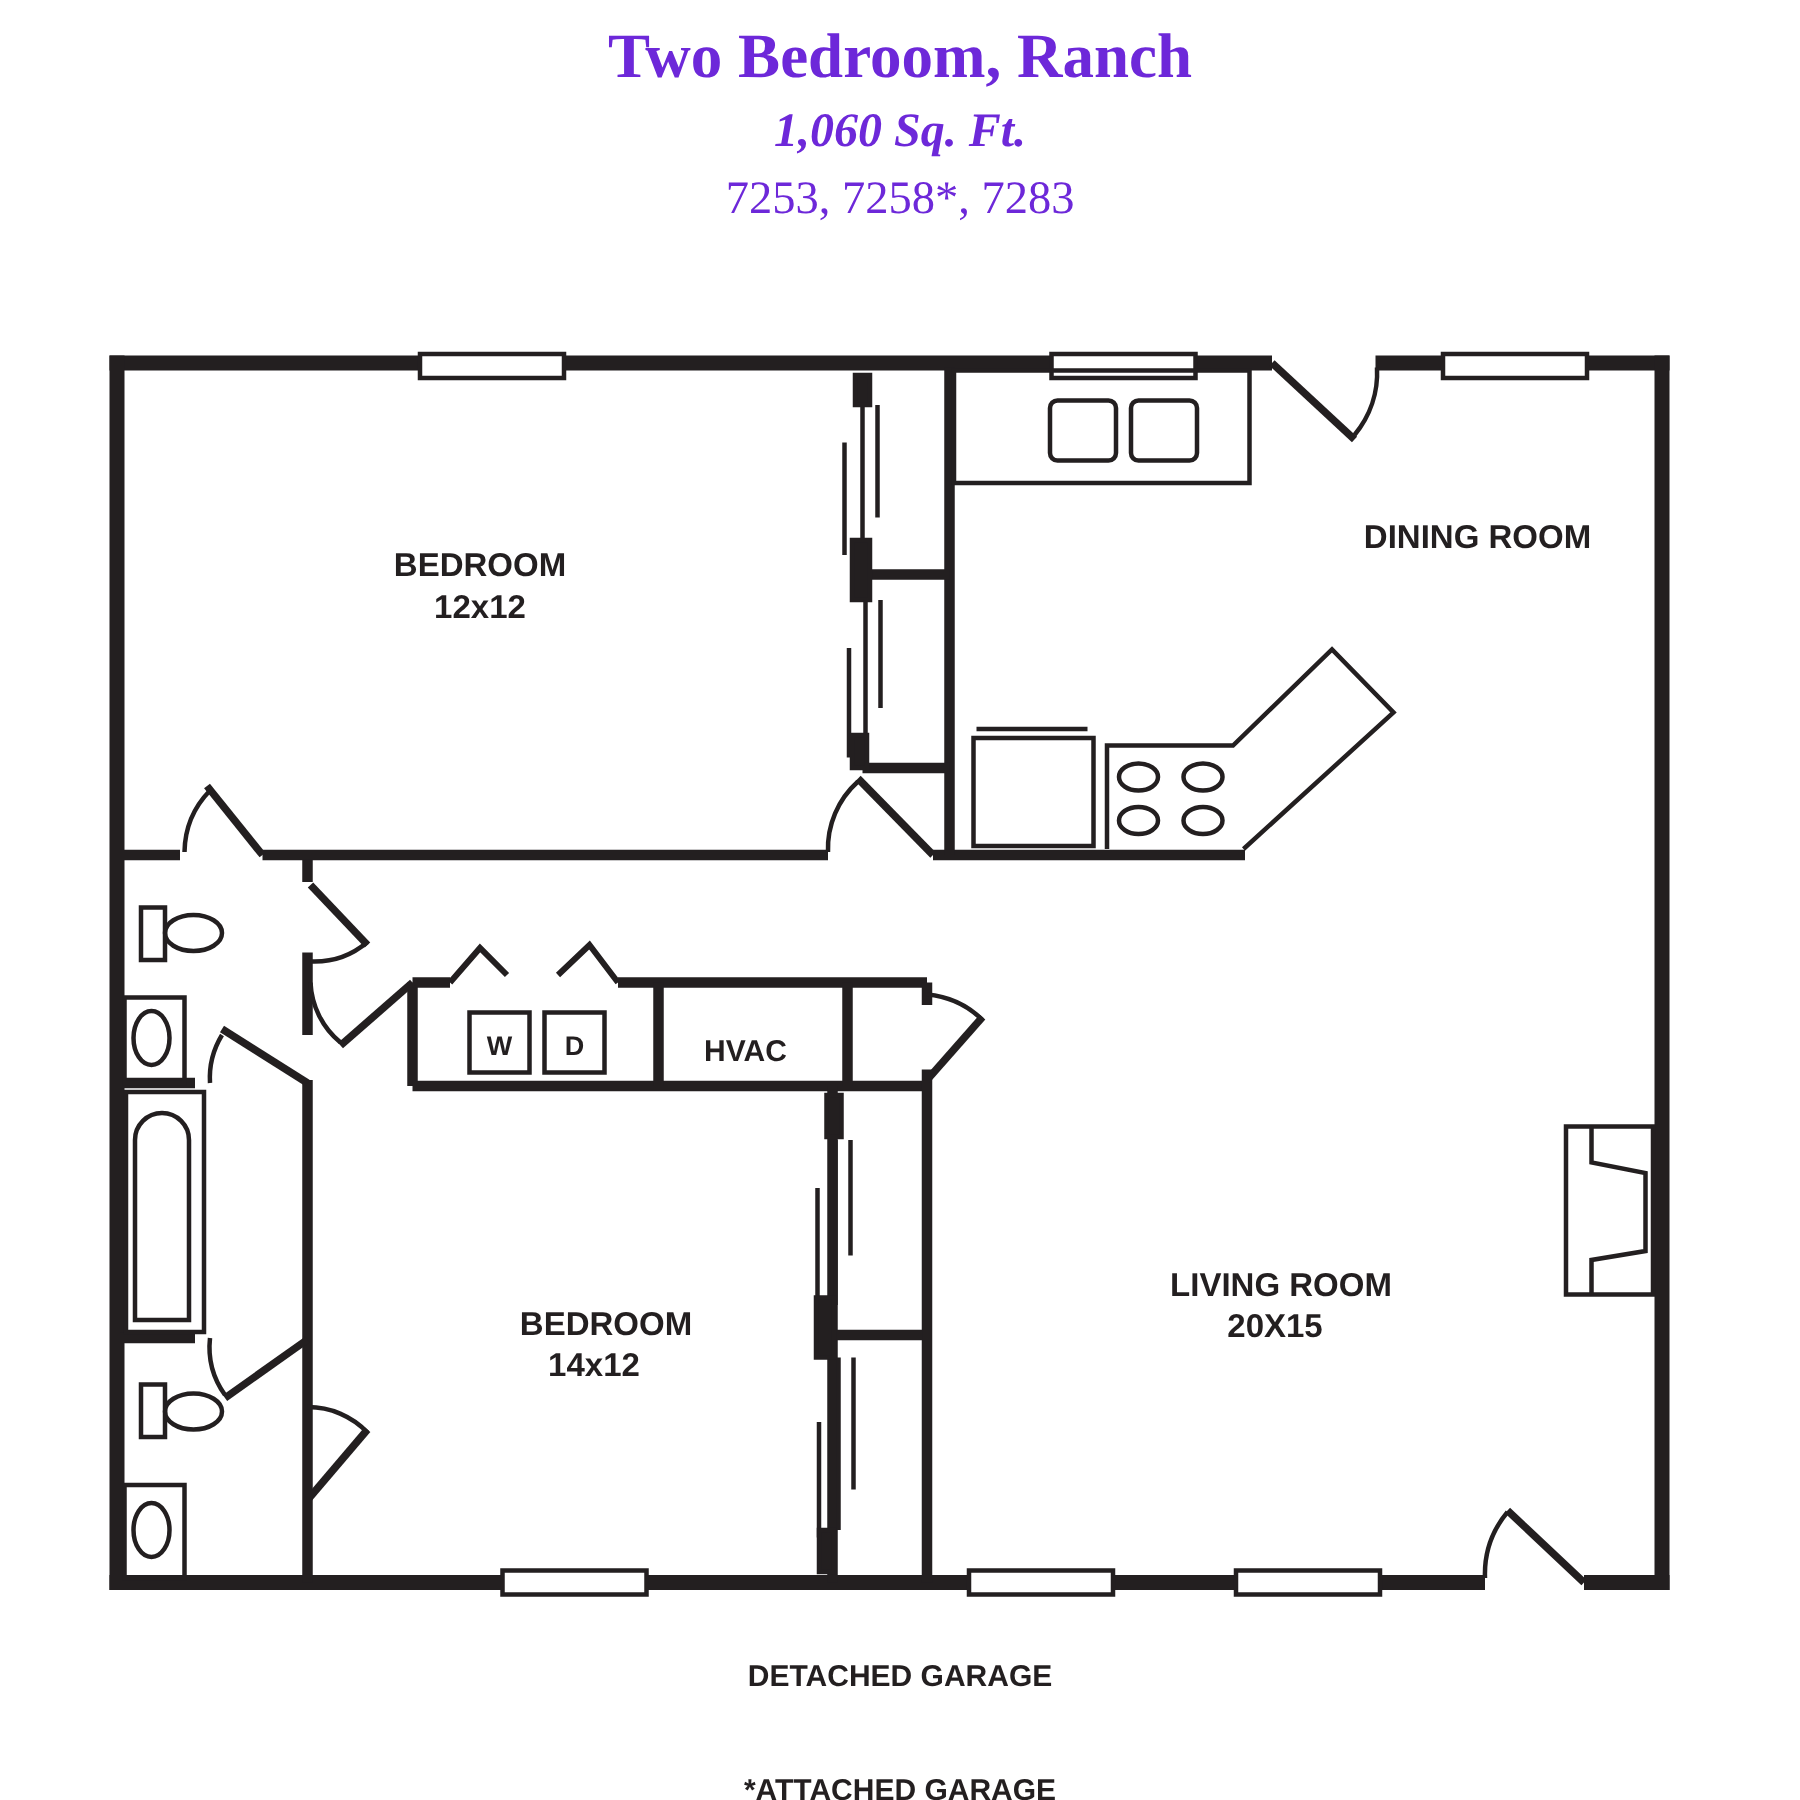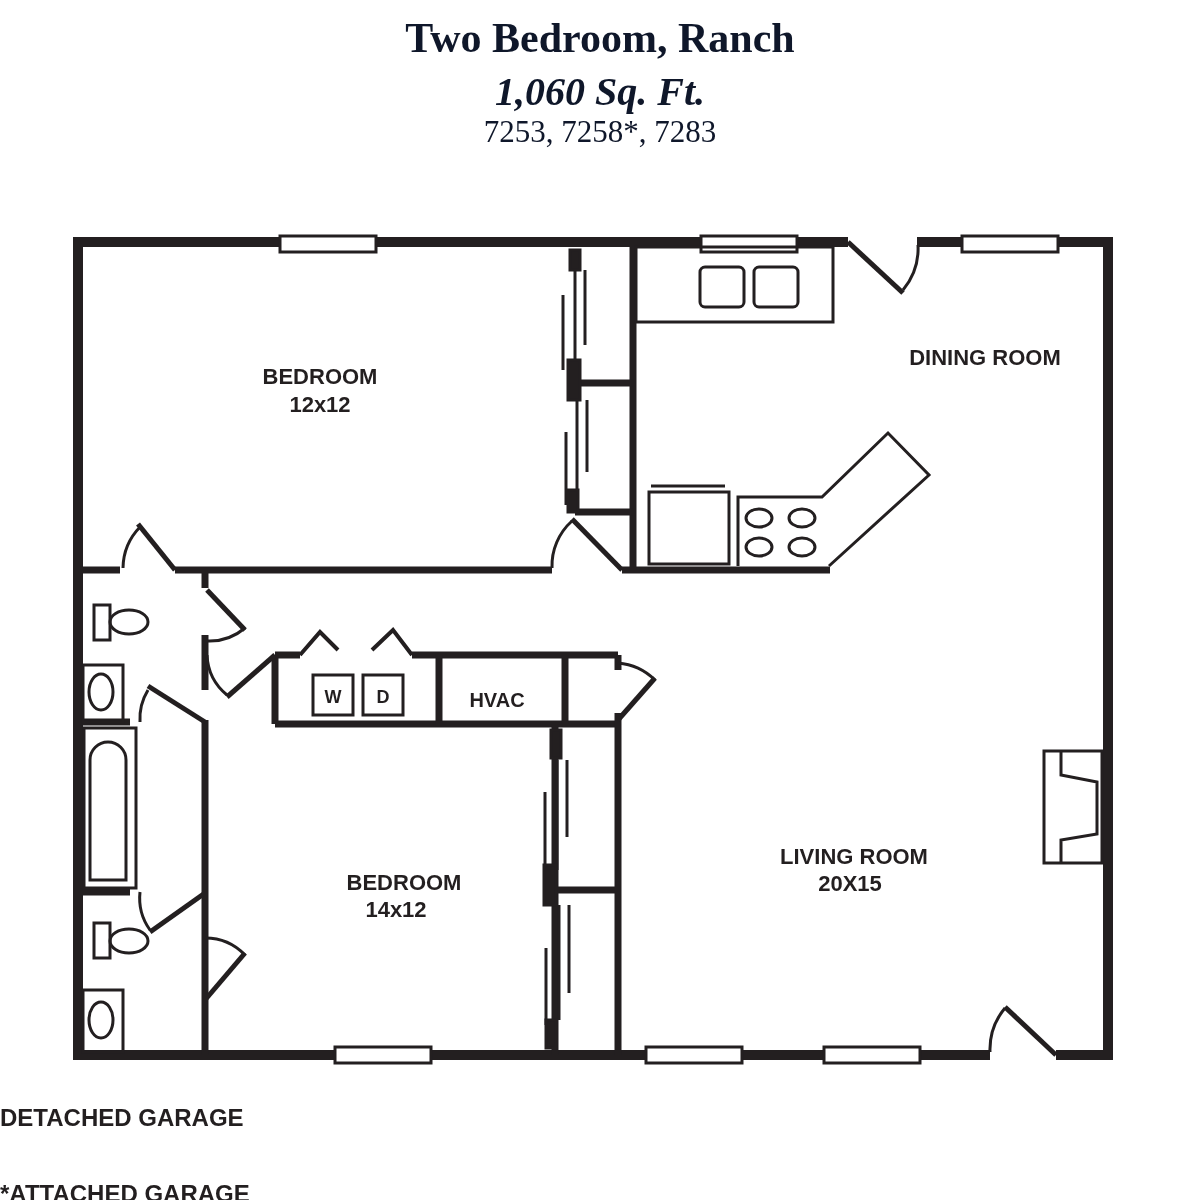--- a/index.html
+++ b/index.html
@@ -1,32 +1,32 @@
 <!DOCTYPE html>
 <html><head>
   <meta charset="utf-8">
   <style>
     html, body { margin: 0; padding: 0; background: #ffffff; }
     body { width: 1200px; height: 1200px; position: relative; overflow: hidden; }
     .title {
       position: absolute; left: 0; width: 1200px; text-align: center;
-      font-family: "Liberation Serif", "DejaVu Serif", serif; color: #0f172a;
+      font-family: "Liberation Serif", "DejaVu Serif", serif; color: #6d28d9;
     }
     .title-main { top: 14px; font-size: 42px; font-weight: bold; }
-    .title-sub { top: 68px; font-size: 40px; font-style: italic; font-weight: bold; }
+    .title-sub { top: 68px; font-size: 32px; font-style: italic; font-weight: bold; }
     .title-units { top: 114px; font-size: 31px; }
     svg.plan { position: absolute; left: 0; top: 0; }
     .lbl {
       font-family: "Liberation Sans", "DejaVu Sans", sans-serif; font-weight: bold;
       fill: #231f20; font-size: 22px;
     }
     .footer {
-      position: absolute; left: 0; width: 1200px; 
+      position: absolute; left: 0; width: 1200px; text-align: center;
       font-family: "Liberation Sans", "DejaVu Sans", sans-serif; font-weight: bold;
-      color: #231f20; font-size: 24px; line-height: 32px;
+      color: #231f20; font-size: 20px; line-height: 32px;
     }
   </style>
 </head>
 <body>
 
 <div class="title title-main">Two Bedroom, Ranch</div>
 <div class="title title-sub">1,060 Sq. Ft.</div>
 <div class="title title-units">7253, 7258*, 7283</div>
 
 <svg class="plan" width="1200" height="1200" viewBox="0 0 1200 1200">

